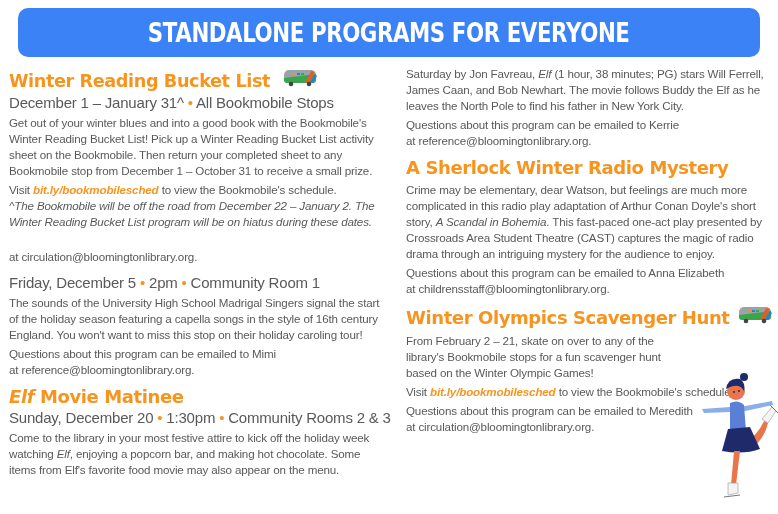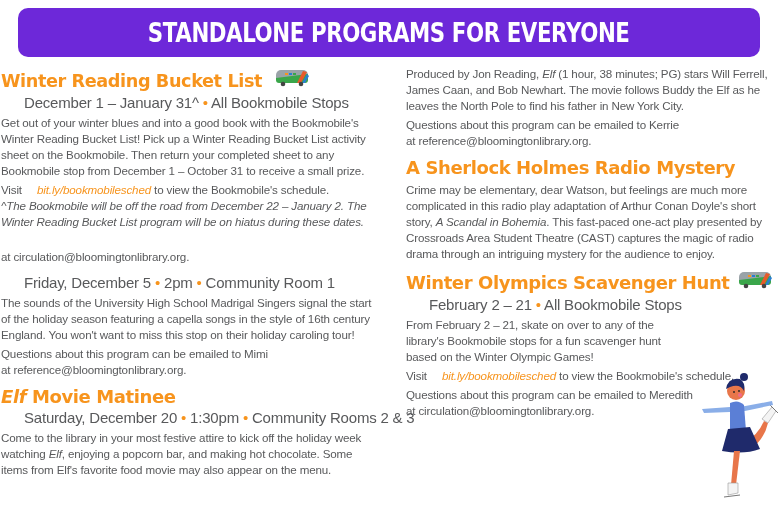--- a/index.html
+++ b/index.html
@@ -1,33 +1,33 @@
 <!DOCTYPE html>
 <html><head>
 <meta charset="utf-8">
 <style>
   html, body { margin:0; padding:0; background:#ffffff; }
   body { width:778px; height:514px; overflow:hidden; position:relative;
          font-family:"Liberation Sans Narrow","Liberation Sans", sans-serif; color:#58595b; }
   .banner { position:absolute; left:18px; top:8px; width:742px; height:49px;
-            background:#6d28d9; border-radius:10px; display:flex; align-items:center; justify-content:center; }
+            background:#3b82f6; border-radius:10px; display:flex; align-items:center; justify-content:center; }
   .banner-title { color:#fff; font-family:"DejaVu Sans", sans-serif; font-weight:bold;
                   font-size:26px; letter-spacing:-0.5px; transform:scaleX(0.82); white-space:nowrap; }
   .col { position:absolute; top:68px; }
-  .col-left { left:1px; width:380px; }
+  .col-left { left:9px; width:380px; }
   .col-right { left:406px; width:365px; top:66px; }
   .prog { margin-bottom:6px; }
   .prog-title { color:#f7941d; font-family:"DejaVu Sans", sans-serif; font-weight:bold;
                 font-size:18px; line-height:22px; letter-spacing:-0.4px; white-space:nowrap;
                 display:flex; align-items:center; }
   .prog-title .tt { display:inline-block; transform-origin:left center; }
-  .prog-meta { font-size:15px; line-height:19px; color:#58595b; white-space:nowrap; letter-spacing:-0.2px;margin-left:23px; }
+  .prog-meta { font-size:15px; line-height:19px; color:#58595b; white-space:nowrap; letter-spacing:-0.2px; }
   .bullet { color:#f7941d; }
   .para { font-size:11.6px; line-height:16px; color:#58595b; margin:3px 0 0 0; letter-spacing:-0.15px; }
-  .link { color:#f7941d; font-style:italic; font-weight:normal;margin-left:12px; }
+  .link { color:#f7941d; font-style:italic; font-weight:bold; }
   em { font-style:italic; }
   .note { font-style:italic; }
   .bus { display:inline-block; margin-left:8px; vertical-align:middle; }
   .skater { position:absolute; left:700px; top:365px; }
 </style>
 </head>
 <body>
 
 <div class="banner">
   <span class="banner-title">STANDALONE PROGRAMS FOR EVERYONE</span>
@@ -66,59 +66,57 @@
     </div>
     <p class="para">The sounds of the University High School Madrigal Singers signal the start of the holiday season featuring a capella songs in the style of 16th century England. You won't want to miss this stop on their holiday caroling tour!</p>
     <p class="para"><span>Questions about this program can be emailed to Mimi</span><br><span>at reference@bloomingtonlibrary.org.</span></p>
   </section>
 
   <section class="prog" style="margin-top:8px">
     <div class="prog-title">
       <span class="tt"><em>Elf</em><span> Movie Matinee</span></span>
     </div>
     <div class="prog-meta">
-      <span>Saturday, December 20</span><span class="bullet"> • </span><span>1:30pm</span><span class="bullet"> • </span><span>Community Rooms 2 &amp; 3</span>
+      <span>Sunday, December 20</span><span class="bullet"> • </span><span>1:30pm</span><span class="bullet"> • </span><span>Community Rooms 2 &amp; 3</span>
     </div>
     <p class="para"><span>Come to the library in your most festive attire to kick off the holiday week watching </span><em>Elf</em><span>, enjoying a popcorn bar, and making hot chocolate. Some items from Elf's favorite food movie may also appear on the menu.</span></p>
   </section>
 </div>
 
 <div class="col col-right">
 
   <section class="prog">
-    <p class="para" style="margin-top:0"><span>Produced by Jon Reading, </span><em>Elf</em><span> (1 hour, 38 minutes; PG) stars Will Ferrell, James Caan, and Bob Newhart. The movie follows Buddy the Elf as he leaves the North Pole to find his father in New York City.</span></p>
+    <p class="para" style="margin-top:0"><span>Saturday by Jon Favreau, </span><em>Elf</em><span> (1 hour, 38 minutes; PG) stars Will Ferrell, James Caan, and Bob Newhart. The movie follows Buddy the Elf as he leaves the North Pole to find his father in New York City.</span></p>
     <p class="para"><span>Questions about this program can be emailed to Kerrie</span><br><span>at reference@bloomingtonlibrary.org.</span></p>
   </section>
 
   <section class="prog" style="margin-top:8px">
     <div class="prog-title">
-      <span class="tt">A Sherlock Holmes Radio Mystery</span>
+      <span class="tt">A Sherlock Winter Radio Mystery</span>
     </div>
     <p class="para"><span>Crime may be elementary, dear Watson, but feelings are much more complicated in this radio play adaptation of Arthur Conan Doyle's short story, </span><em>A Scandal in Bohemia</em><span>. This fast-paced one-act play presented by Crossroads Area Student Theatre (CAST) captures the magic of radio drama through an intriguing mystery for the audience to enjoy.</span></p>
+    <p class="para"><span>Questions about this program can be emailed to Anna Elizabeth</span><br><span>at childrensstaff@bloomingtonlibrary.org.</span></p>
   </section>
 
   <section class="prog" style="margin-top:8px">
     <div class="prog-title">
       <span class="tt">Winter Olympics Scavenger Hunt</span>
       <span class="bus">
         <svg width="36" height="20" viewBox="0 0 36 20">
           <rect x="1" y="2" width="32" height="13" rx="5" fill="#9aa3a8"></rect>
           <path d="M1 10 L33 6 L33 12 Q33 15 30 15 L4 15 Q1 15 1 12Z" fill="#3aa64a"></path>
           <path d="M22 15 L28 3 L32 4 L26 15Z" fill="#e85a2a"></path>
           <path d="M27 15 L32 6 L34 8 L30 15Z" fill="#2a7fd0"></path>
           <rect x="10" y="5" width="3" height="2" fill="#f7941d"></rect>
             <rect x="14" y="5" width="3" height="2" fill="#2a7fd0"></rect>
             <rect x="18" y="5" width="3" height="2" fill="#3aa64a"></rect>
           <circle cx="8" cy="16" r="2.3" fill="#444"></circle>
             <circle cx="26" cy="16" r="2.3" fill="#444"></circle>
         </svg>
       </span>
-    </div>
-    <div class="prog-meta">
-      <span>February 2 – 21</span><span class="bullet"> • </span><span>All Bookmobile Stops</span>
     </div>
     <p class="para" style="width:270px">From February 2 – 21, skate on over to any of the library's Bookmobile stops for a fun scavenger hunt based on the Winter Olympic Games!</p>
     <p class="para"><span>Visit </span><span class="link">bit.ly/bookmobilesched</span><span> to view the Bookmobile's schedule.</span></p>
     <p class="para"><span>Questions about this program can be emailed to Meredith</span><br><span>at circulation@bloomingtonlibrary.org.</span></p>
   </section>
 </div>
 
 <div class="skater">
   <svg width="80" height="140" viewBox="0 0 80 140">
 

